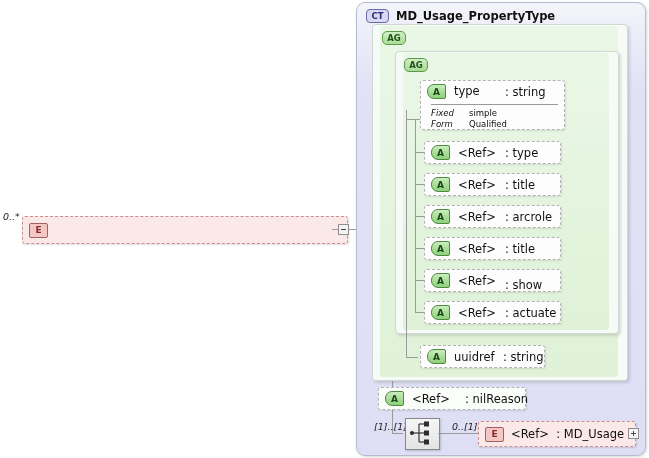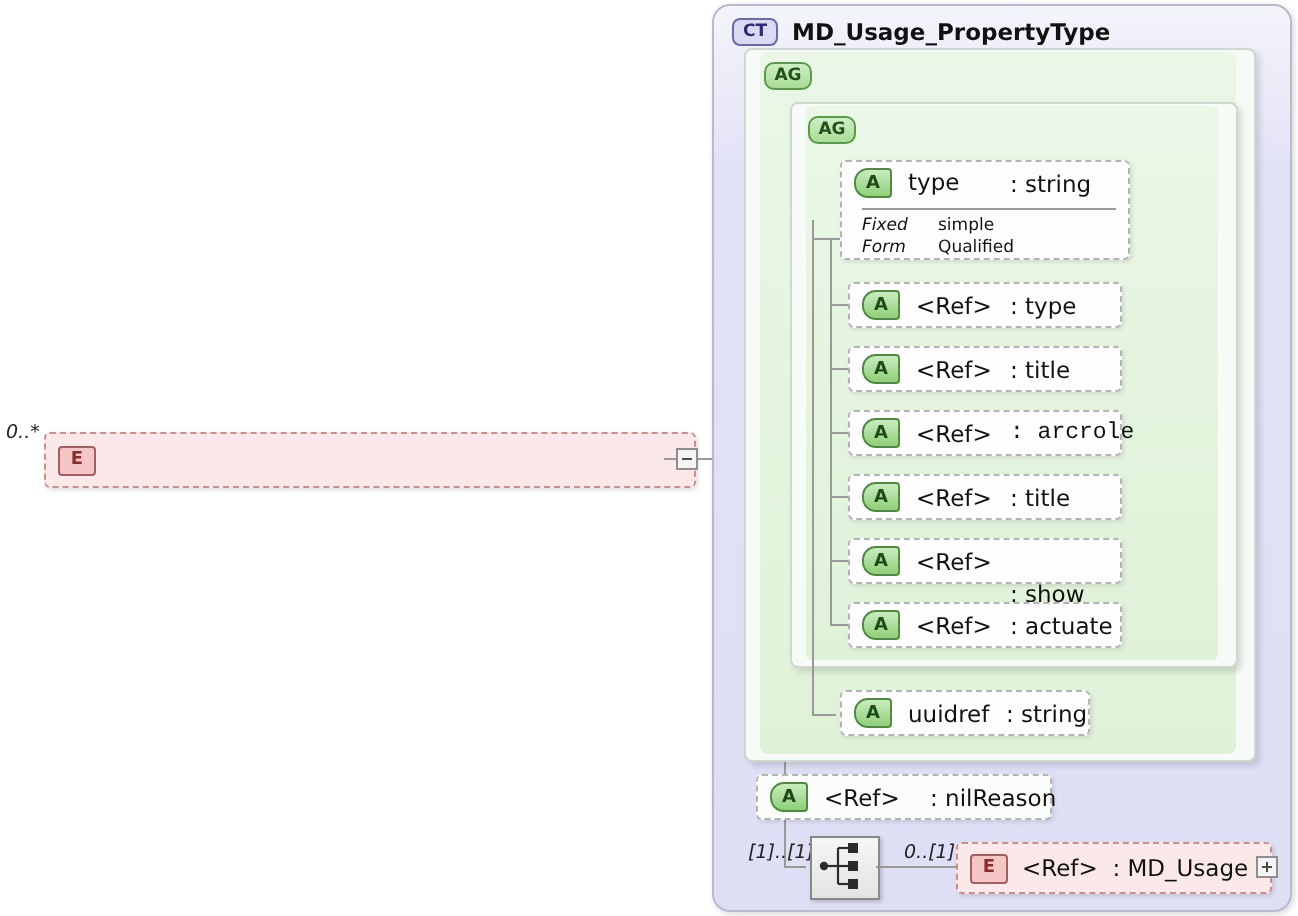--- a/index.html
+++ b/index.html
@@ -243,33 +243,33 @@
 
   <div class="attrbox" style="left:424px;top:173px;width:137px;height:23px;">
     <span class="badge badge-a">A</span>
     <span class="attr-name">&lt;Ref&gt;</span>
     <span class="attr-type" style="left:80px;top:4px;">: title</span>
   </div>
 
   <div class="attrbox" style="left:424px;top:205px;width:137px;height:23px;">
     <span class="badge badge-a">A</span>
     <span class="attr-name">&lt;Ref&gt;</span>
-    <span class="attr-type" style="left:80px;top:4px;font-family:Liberation Mono, monospace;">: arcrole</span>
+    <span class="attr-type" style="left:80px;top:4px;">: arcrole</span>
   </div>
 
   <div class="attrbox" style="left:424px;top:237px;width:137px;height:23px;">
     <span class="badge badge-a">A</span>
     <span class="attr-name">&lt;Ref&gt;</span>
     <span class="attr-type" style="left:80px;top:4px;">: title</span>
   </div>
 
   <div class="attrbox" style="left:424px;top:269px;width:137px;height:23px;">
     <span class="badge badge-a">A</span>
     <span class="attr-name">&lt;Ref&gt;</span>
-    <span class="attr-type" style="left:80px;top:20px;">: show</span>
+    <span class="attr-type" style="left:80px;top:8px;">: show</span>
   </div>
 
   <div class="attrbox" style="left:424px;top:301px;width:137px;height:23px;">
     <span class="badge badge-a">A</span>
     <span class="attr-name">&lt;Ref&gt;</span>
     <span class="attr-type" style="left:80px;top:4px;">: actuate</span>
   </div>
 
   <div class="attrbox" style="left:420px;top:345px;width:125px;height:23px;">
     <span class="badge badge-a">A</span>

